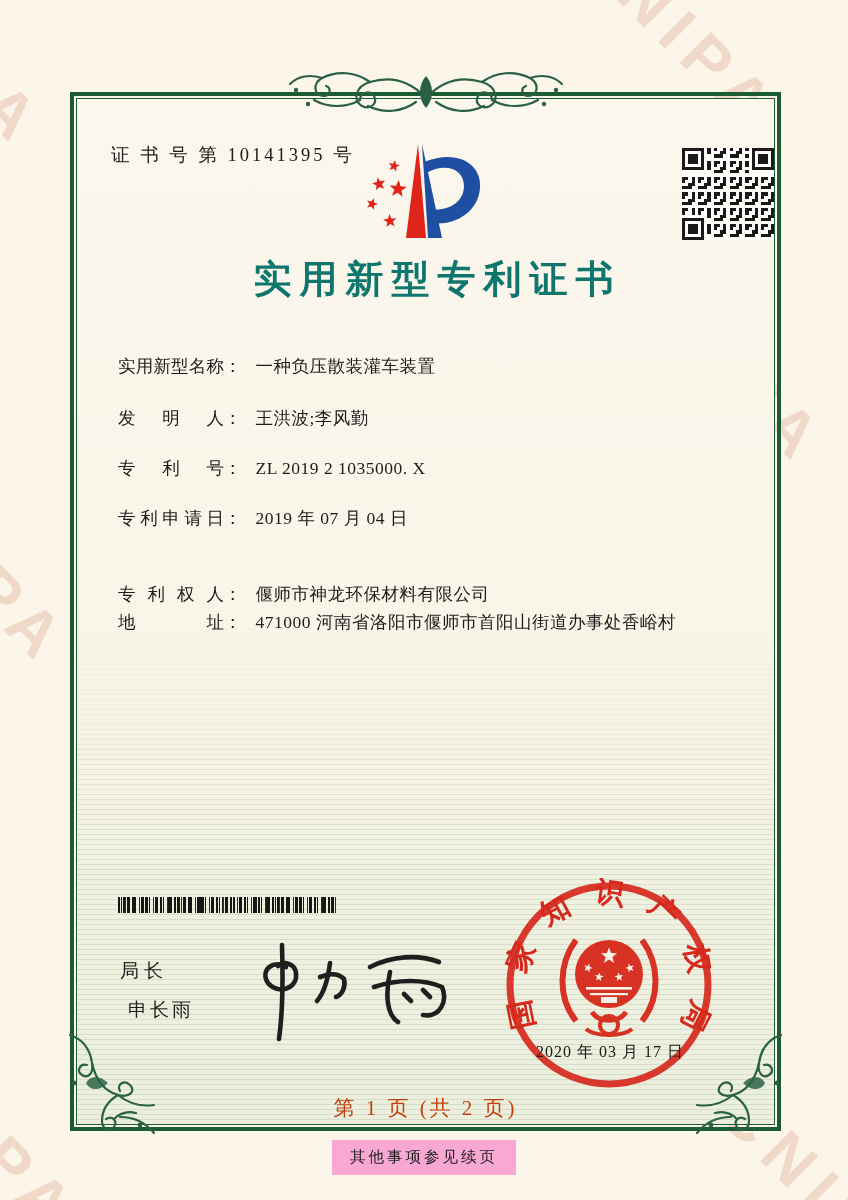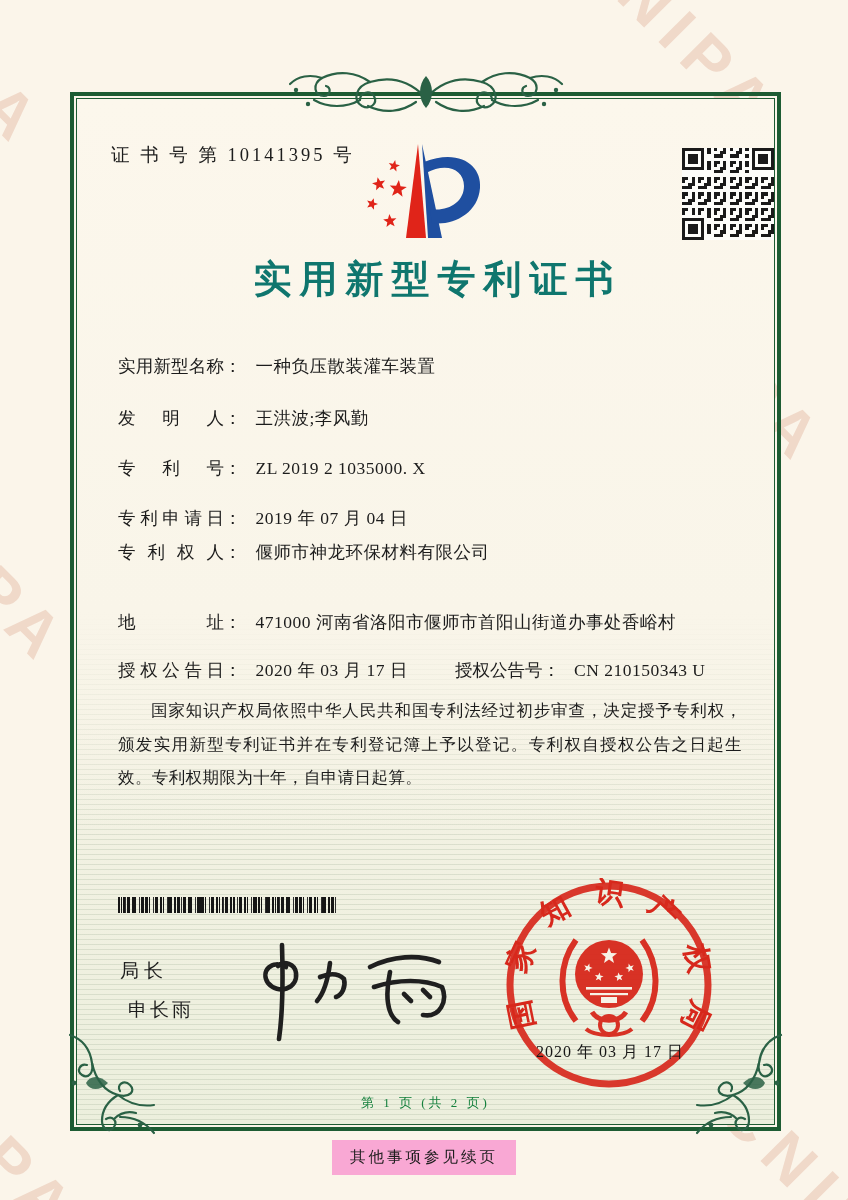--- a/index.html
+++ b/index.html
@@ -67,21 +67,21 @@
   .director-name{position:absolute; left:46px; top:901px; font-size:19px; letter-spacing:3px; z-index:2;margin-left:8px;}
   .signature{position:absolute; left:158px; top:843px; width:240px; height:104px; z-index:2;}
   .seal{position:absolute; left:428px; top:782px; width:214px; height:214px; z-index:2;}
   .seal-arc-text{font-size:29px; font-weight:bold; letter-spacing:23px; fill:#d7281c;}
   .seal-date{
     position:absolute; left:448px; top:946px; width:176px; text-align:center;
     font-size:16px; letter-spacing:1px; color:#181818; z-index:3; white-space:nowrap;
   }
   .page-num{
     position:absolute; left:0; top:998px; width:100%; text-align:center;
-    font-size:13px; letter-spacing:3px; color:#15803d; z-index:2;
+    font-size:21px; letter-spacing:3px; color:#c2410c; z-index:2;
   }
   .foot-note{
     position:absolute; left:50%; top:1140px; transform:translateX(-50%);
     background:#f9a8d4; padding:7px 18px; font-size:15.5px; letter-spacing:3px;
     z-index:2; white-space:nowrap;
   }
 </style>
 </head>
 <body>
 
@@ -432,35 +432,28 @@
     </div>
     <div class="field-row" style="top:310px">
       <span class="flabel">发明人</span><span class="fcolon">：</span><span class="fvalue">王洪波;李风勤</span>
     </div>
     <div class="field-row" style="top:360px">
       <span class="flabel">专利号</span><span class="fcolon">：</span><span class="fvalue">ZL 2019 2 1035000. X</span>
     </div>
     <div class="field-row" style="top:410px">
       <span class="flabel">专利申请日</span><span class="fcolon">：</span><span class="fvalue">2019 年 07 月 04 日</span>
     </div>
-    <div class="field-row" style="top:444px">
+    <div class="field-row" style="top:486px">
       <span class="flabel">专利权人</span><span class="fcolon">：</span><span class="fvalue">偃师市神龙环保材料有限公司</span>
     </div>
     <div class="field-row" style="top:514px">
       <span class="flabel">地址</span><span class="fcolon">：</span><span class="fvalue">471000 河南省洛阳市偃师市首阳山街道办事处香峪村</span>
     </div>
-    <div class="field-row" style="top:562px">
-      <span class="flabel">授权公告日</span><span class="fcolon">：</span><span class="fvalue">2020 年 03 月 17 日</span>
-      <span class="fpair2">
-        <span>授权公告号</span><span>：</span><span class="fvalue">CN 210150343 U</span>
-      </span>
-    </div>
 
     <div class="paras">
-      <p>国家知识产权局依照中华人民共和国专利法经过初步审查，决定授予专利权，颁发实用新型专利证书并在专利登记簿上予以登记。专利权自授权公告之日起生效。专利权期限为十年，自申请日起算。</p>
     </div>
 
     <div class="barcode"></div>
 
     <div class="director-title">局长</div>
     <div class="director-name">申长雨</div>
     <svg class="signature" viewBox="0 0 240 104">
       <g stroke="#1f1f1f" stroke-width="4.6" fill="none" stroke-linecap="round" stroke-linejoin="round">
         <path d="M54,28 C40,20 28,32 36,44 C46,56 66,50 64,34 C63,25 52,21 46,27"></path>
         <path d="M50,6 C51,38 51,72 47,100"></path>

